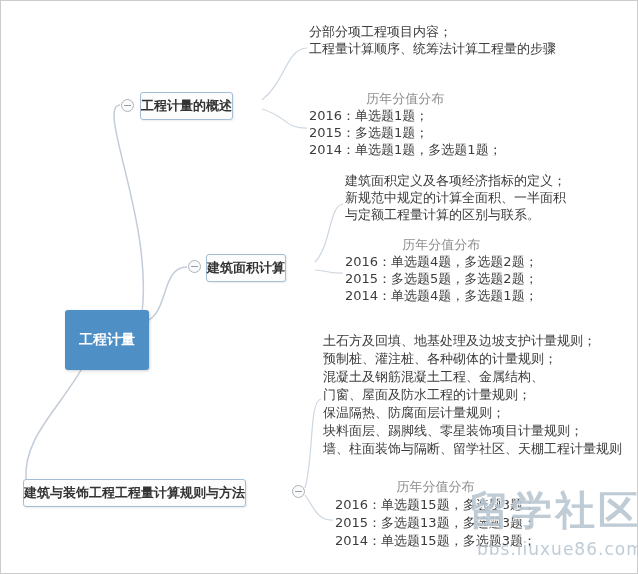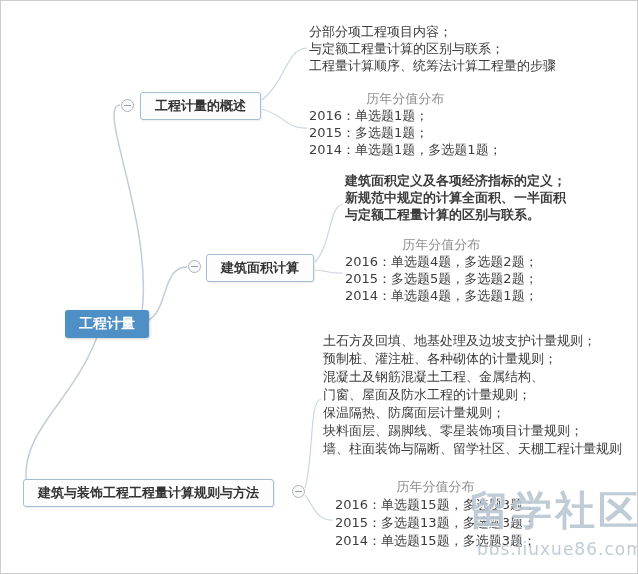--- a/index.html
+++ b/index.html
@@ -13,34 +13,34 @@
     font-family:"DejaVu Sans","Liberation Sans",sans-serif;
   }
   .connectors {
     position:absolute; left:0; top:0; z-index:1;
   }
   .root-node {
     position:absolute; z-index:3;
     background:#4e8fc6;
     color:#ffffff;
     font-size:14px; font-weight:bold;
-    padding:5px 14px;
+    padding:21px 14px;
     border-radius:3px;
     white-space:nowrap;
     box-shadow:1px 1px 3px rgba(0,0,0,0.18);
     cursor:pointer;
   }
   .node {
     position:absolute; z-index:3;
     background:#fdfdfd;
     border:1px solid #a3bdd6;
     border-radius:3px;
     color:#333333;
     font-size:13px; font-weight:bold;
-    padding:4px 14px;
+    padding:4px 0;
     white-space:nowrap;
     box-shadow:1px 1px 2px rgba(0,0,0,0.08);
     cursor:pointer;
   }
   .toggle {
     position:absolute; z-index:4;
     width:13px; height:13px;
     box-sizing:border-box;
     border:1px solid #aab4be;
     border-radius:50%;
@@ -99,35 +99,34 @@
     <path d="M 304 494 C 313 506, 316 520, 332 519" stroke="#ccd6e0" stroke-width="1.2" fill="none"></path>
   </svg>
 
   <div class="root-node" style="left:64px; top:309px;">工程计量</div>
 
   <div class="toggle" style="left:120px; top:98px;">−</div>
   <div class="node" style="left:139px; top:91px;">工程计量的概述</div>
 
   <div class="textblock" style="left:308px; top:22px;">
     <div class="line">分部分项工程项目内容；</div>
-    <div class="line">与定额工程量计算的区别与联系；</div>
     <div class="line">工程量计算顺序、统筹法计算工程量的步骤</div>
   </div>
 
   <div class="textblock" style="left:308px; top:89px;">
     <div class="line score-title">历年分值分布</div>
     <div class="line">2016：单选题1题；</div>
     <div class="line">2015：多选题1题；</div>
     <div class="line">2014：单选题1题，多选题1题；</div>
   </div>
 
   <div class="toggle" style="left:187px; top:259px;">−</div>
   <div class="node" style="left:205px; top:253px;text-align:right;">建筑面积计算</div>
 
-  <div class="textblock" style="left:344px; top:171px;font-weight:bold;">
+  <div class="textblock" style="left:344px; top:171px;">
     <div class="line">建筑面积定义及各项经济指标的定义；</div>
     <div class="line">新规范中规定的计算全面积、一半面积</div>
     <div class="line">与定额工程量计算的区别与联系。</div>
   </div>
 
   <div class="textblock" style="left:344px; top:235px;">
     <div class="line score-title">历年分值分布</div>
     <div class="line">2016：单选题4题，多选题2题；</div>
     <div class="line">2015：多选题5题，多选题2题；</div>
     <div class="line">2014：单选题4题，多选题1题；</div>

